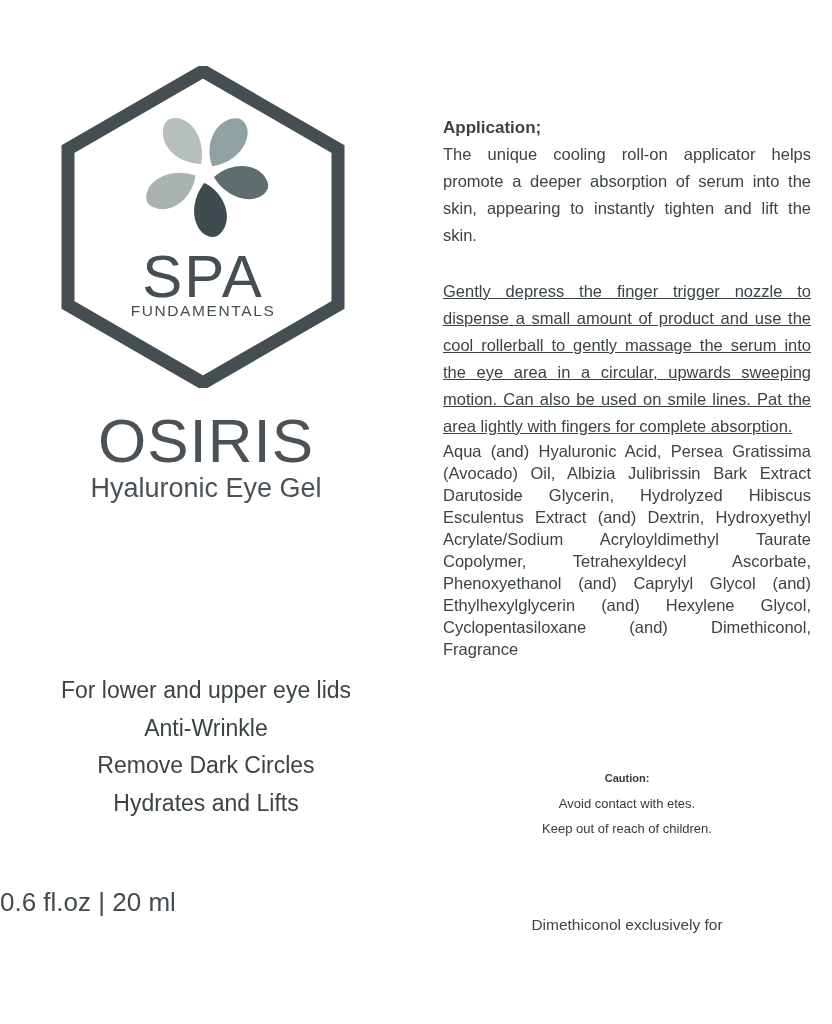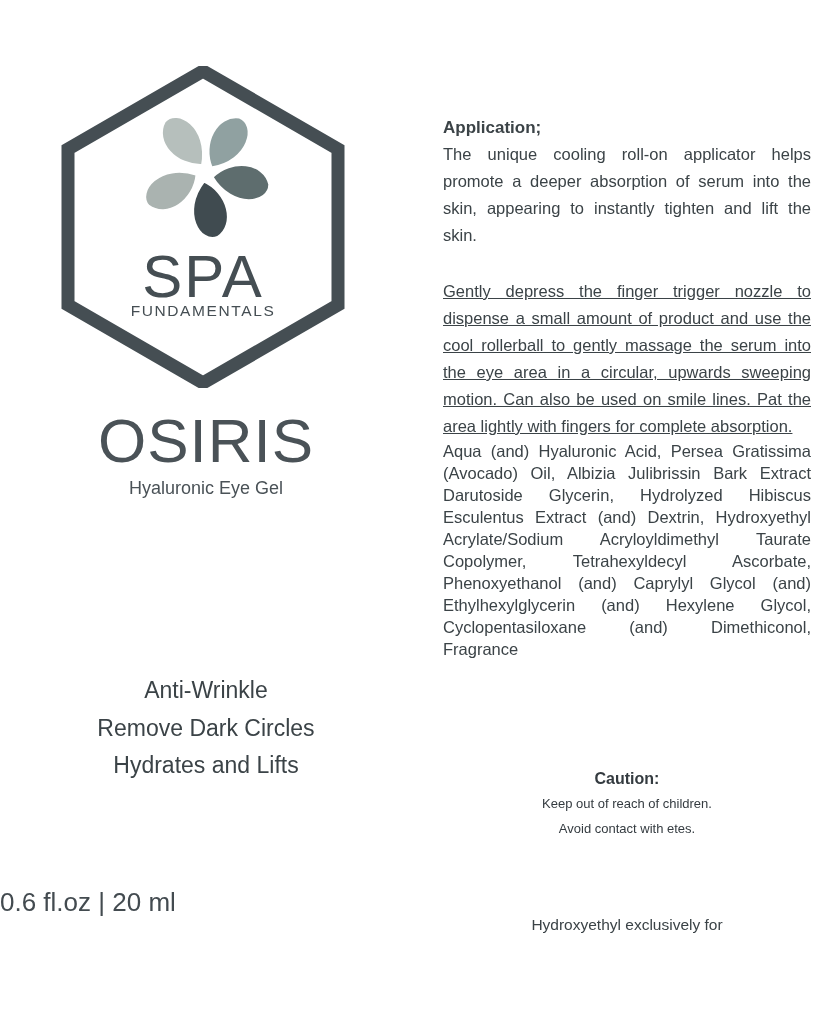--- a/index.html
+++ b/index.html
@@ -35,21 +35,21 @@
     font-weight: 400;
     letter-spacing: 1px;
     line-height: 66px;
     color: #4a5257;
   }
   .product-subtitle {
     position: absolute;
     left: 0; top: 472px;
     width: 412px;
     text-align: center;
-    font-size: 18px;
+    font-size: 27px;
     font-weight: 300;
     line-height: 32px;
     color: #4a5257;
   }
   .claims {
     position: absolute;
     left: 0; top: 672px;
     width: 412px;
     text-align: center;
     font-size: 23px;
@@ -93,21 +93,21 @@
   }
   .caution {
     margin-top: 106px;
     text-align: center;
     font-size: 13px;
     line-height: 25px;
     color: #343b40;
   }
   .caution-heading {
     font-weight: 700;
-    font-size: 16px;
+    font-size: 11px;
   }
   .manufactured {
     margin-top: 70px;
     text-align: center;
     font-size: 15.5px;
     color: #3b4347;
   }
 </style>
 </head>
 <body>
@@ -134,38 +134,39 @@
       </g>
 
       <text x="143" y="231" text-anchor="middle" font-size="60" font-weight="300" letter-spacing="2" fill="#454e53">SPA</text>
       <text x="143" y="250" text-anchor="middle" font-size="15.5" font-weight="400" letter-spacing="1.6" fill="#454e53">FUNDAMENTALS</text>
     </svg>
 
     <div class="product-name">OSIRIS</div>
     <div class="product-subtitle">Hyaluronic Eye Gel</div>
 
     <div class="claims">
+      <div>For lower and upper eye lids</div>
       <div>Anti-Wrinkle</div>
       <div>Remove Dark Circles</div>
       <div>Hydrates and Lifts</div>
     </div>
 
     <div class="size-line">0.6 fl.oz | 20 ml</div>
   </div>
 
   <div class="right-col">
 
     <div class="section-heading">Application;</div>
     <div class="para para-1">The unique cooling roll-on applicator helps promote a deeper absorption of serum into the skin, appearing to instantly tighten and lift the skin.</div>
     <div class="para para-2">Gently depress the finger trigger nozzle to dispense a small amount of product and use the cool rollerball to gently massage the serum into the eye area in a circular, upwards sweeping motion. Can also be used on smile lines. Pat the area lightly with fingers for complete absorption.</div>
 
     <div class="ingredients-text">Aqua (and) Hyaluronic Acid, Persea Gratissima (Avocado) Oil, Albizia Julibrissin Bark Extract Darutoside Glycerin, Hydrolyzed Hibiscus Esculentus Extract (and) Dextrin, Hydroxyethyl Acrylate/Sodium Acryloyldimethyl Taurate Copolymer, Tetrahexyldecyl Ascorbate, Phenoxyethanol (and) Caprylyl Glycol (and) Ethylhexylglycerin (and) Hexylene Glycol, Cyclopentasiloxane (and) Dimethiconol, Fragrance</div>
 
     <div class="caution">
       <div class="caution-heading">Caution:</div>
+      <div>Avoid contact with etes.</div>
       <div>Keep out of reach of children.</div>
-      <div>Avoid contact with etes.</div>
     </div>
 
-    <div class="manufactured">Hydroxyethyl exclusively for</div>
+    <div class="manufactured">Dimethiconol exclusively for</div>
   </div>
 
 </div>
 
 </body></html>

